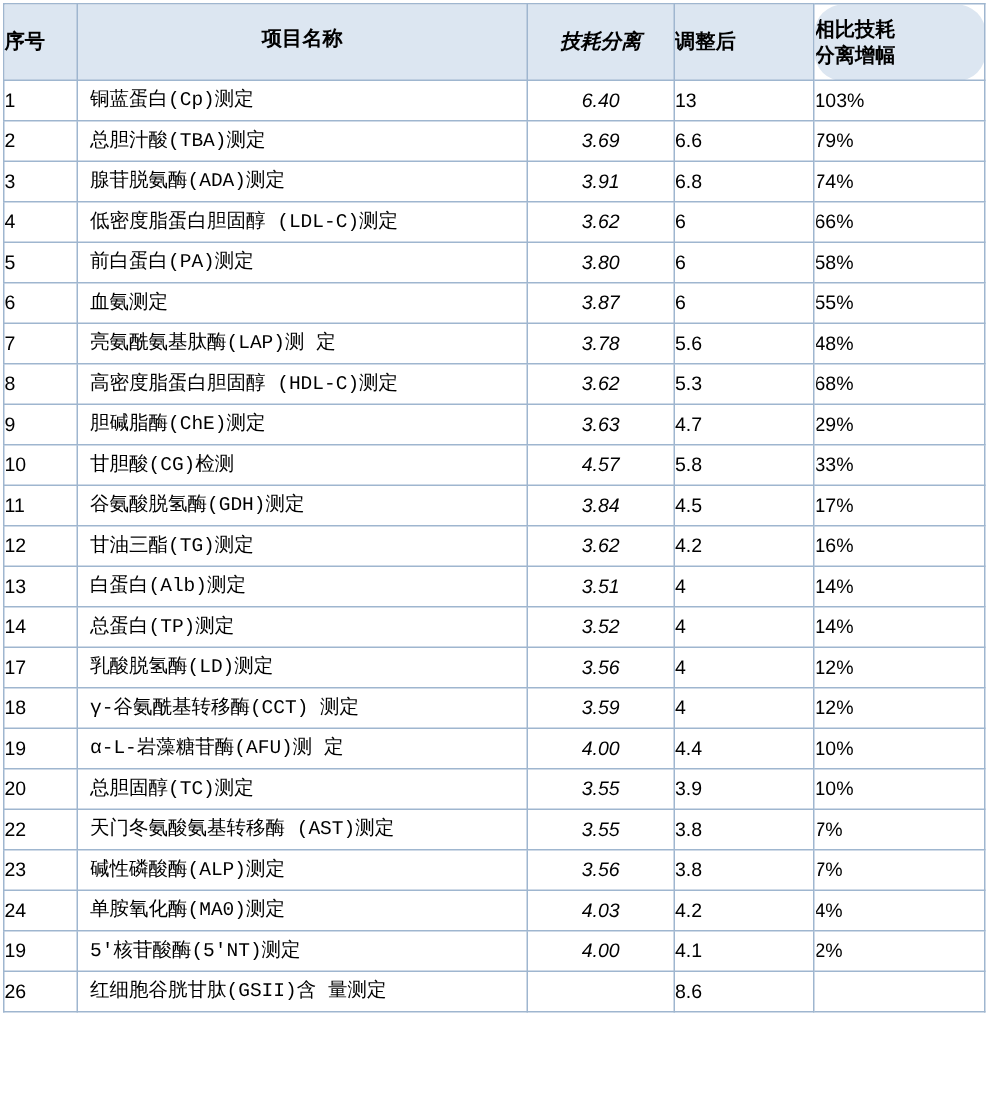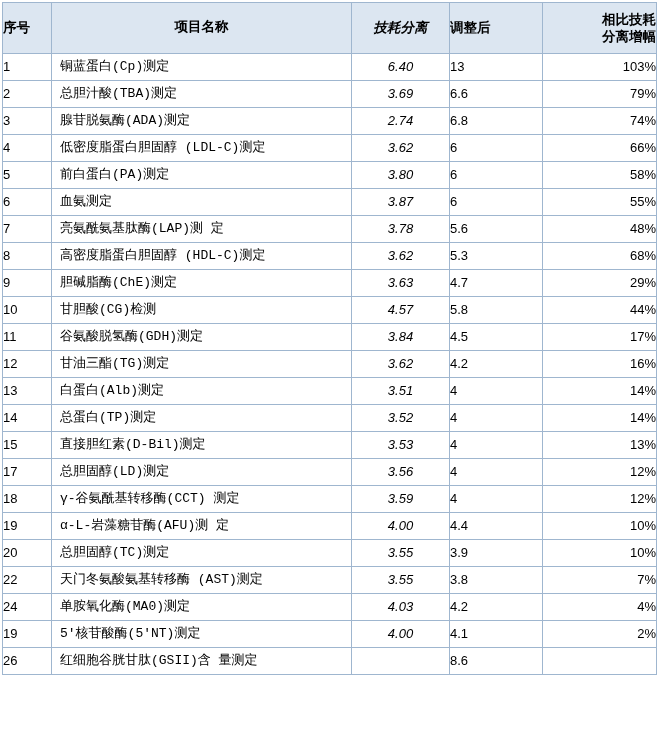--- a/index.html
+++ b/index.html
@@ -45,21 +45,21 @@
     height: 44px;
     padding: 3px 0;
   }
   thead th.one-line {
     height: 44px;
   }
   .col-idx   { width: 48px;  text-align: left; }
   .col-name  { width: 299px; text-align: left; padding-left: 8px !important; font-family: Liberation Mono, monospace; }
   .col-a     { width: 97px;  text-align: center; font-style: italic; }
   .col-b     { width: 92px;  text-align: left; }
-  .col-c     { width: 113px; text-align: right; }
+  .col-c     { width: 113px; text-align: left; border-radius: 19px; }
   tbody td {
     background: #ffffff;
     vertical-align: middle;
   }
   tbody td.col-name {
     font-size: 13px;
   }
   .hdr-line { display: block; }
 </style>
 </head>
@@ -90,21 +90,21 @@
         <tr>
           <td class="col-idx">2</td>
           <td class="col-name">总胆汁酸(TBA)测定</td>
           <td class="col-a">3.69</td>
           <td class="col-b">6.6</td>
           <td class="col-c">79%</td>
         </tr>
         <tr>
           <td class="col-idx">3</td>
           <td class="col-name">腺苷脱氨酶(ADA)测定</td>
-          <td class="col-a">2.74</td>
+          <td class="col-a">3.91</td>
           <td class="col-b">6.8</td>
           <td class="col-c">74%</td>
         </tr>
         <tr>
           <td class="col-idx">4</td>
           <td class="col-name">低密度脂蛋白胆固醇 (LDL-C)测定</td>
           <td class="col-a">3.62</td>
           <td class="col-b">6</td>
           <td class="col-c">66%</td>
         </tr>
@@ -141,21 +141,21 @@
           <td class="col-name">胆碱脂酶(ChE)测定</td>
           <td class="col-a">3.63</td>
           <td class="col-b">4.7</td>
           <td class="col-c">29%</td>
         </tr>
         <tr>
           <td class="col-idx">10</td>
           <td class="col-name">甘胆酸(CG)检测</td>
           <td class="col-a">4.57</td>
           <td class="col-b">5.8</td>
-          <td class="col-c">44%</td>
+          <td class="col-c">33%</td>
         </tr>
         <tr>
           <td class="col-idx">11</td>
           <td class="col-name">谷氨酸脱氢酶(GDH)测定</td>
           <td class="col-a">3.84</td>
           <td class="col-b">4.5</td>
           <td class="col-c">17%</td>
         </tr>
         <tr>
           <td class="col-idx">12</td>
@@ -172,29 +172,22 @@
           <td class="col-c">14%</td>
         </tr>
         <tr>
           <td class="col-idx">14</td>
           <td class="col-name">总蛋白(TP)测定</td>
           <td class="col-a">3.52</td>
           <td class="col-b">4</td>
           <td class="col-c">14%</td>
         </tr>
         <tr>
-          <td class="col-idx">15</td>
-          <td class="col-name">直接胆红素(D-Bil)测定</td>
-          <td class="col-a">3.53</td>
-          <td class="col-b">4</td>
-          <td class="col-c">13%</td>
-        </tr>
-        <tr>
           <td class="col-idx">17</td>
-          <td class="col-name">总胆固醇(LD)测定</td>
+          <td class="col-name">乳酸脱氢酶(LD)测定</td>
           <td class="col-a">3.56</td>
           <td class="col-b">4</td>
           <td class="col-c">12%</td>
         </tr>
         <tr>
           <td class="col-idx">18</td>
           <td class="col-name">γ-谷氨酰基转移酶(CCT) 测定</td>
           <td class="col-a">3.59</td>
           <td class="col-b">4</td>
           <td class="col-c">12%</td>
@@ -214,20 +207,27 @@
           <td class="col-c">10%</td>
         </tr>
         <tr>
           <td class="col-idx">22</td>
           <td class="col-name">天门冬氨酸氨基转移酶 (AST)测定</td>
           <td class="col-a">3.55</td>
           <td class="col-b">3.8</td>
           <td class="col-c">7%</td>
         </tr>
         <tr>
+          <td class="col-idx">23</td>
+          <td class="col-name">碱性磷酸酶(ALP)测定</td>
+          <td class="col-a">3.56</td>
+          <td class="col-b">3.8</td>
+          <td class="col-c">7%</td>
+        </tr>
+        <tr>
           <td class="col-idx">24</td>
           <td class="col-name">单胺氧化酶(MA0)测定</td>
           <td class="col-a">4.03</td>
           <td class="col-b">4.2</td>
           <td class="col-c">4%</td>
         </tr>
         <tr>
           <td class="col-idx">19</td>
           <td class="col-name">5'核苷酸酶(5'NT)测定</td>
           <td class="col-a">4.00</td>

